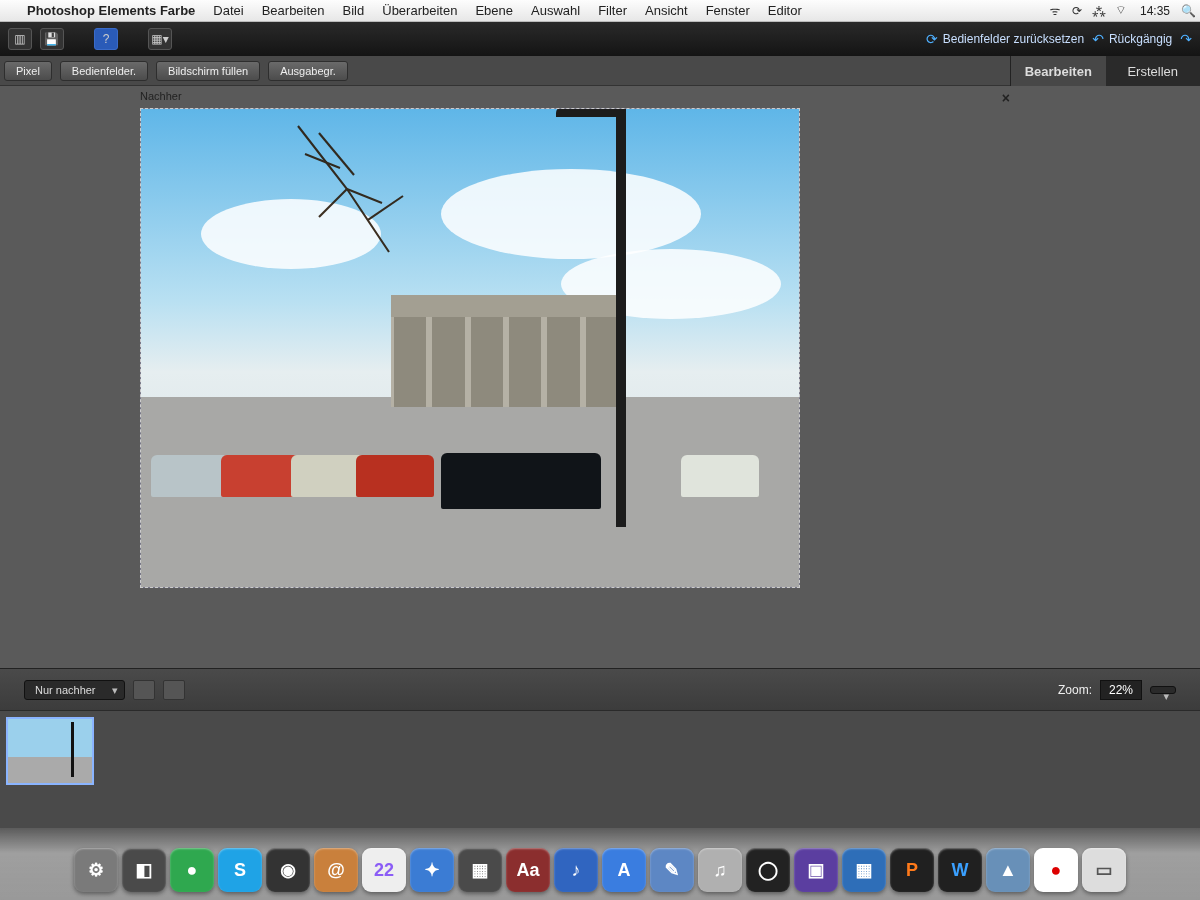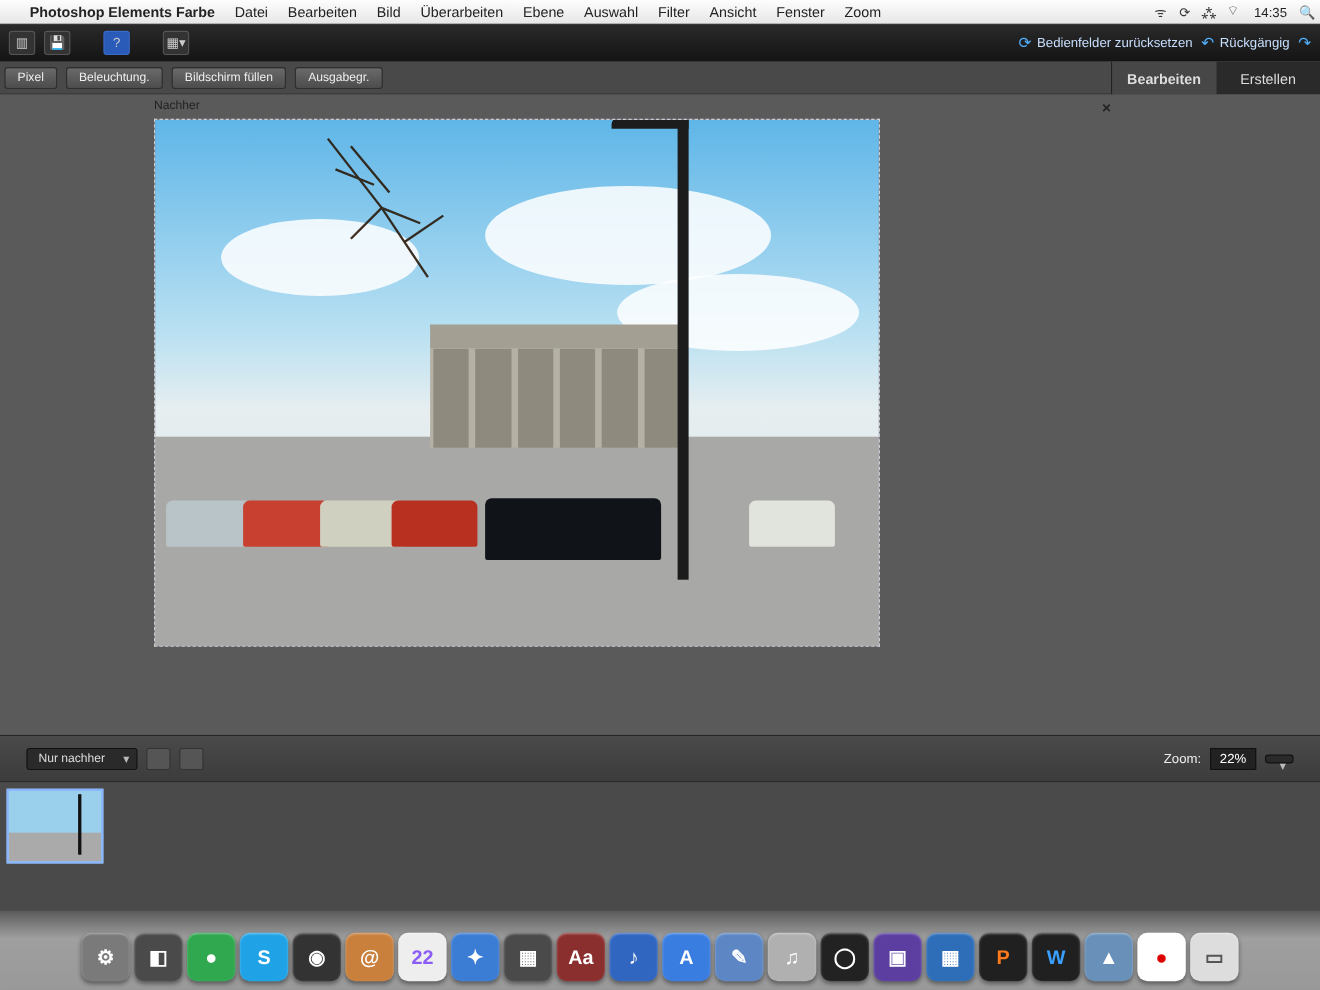--- a/index.html
+++ b/index.html
@@ -97,21 +97,21 @@
   <div class="appname">Photoshop Elements Farbe</div>
   <div class="mitem">Datei</div>
   <div class="mitem">Bearbeiten</div>
   <div class="mitem">Bild</div>
   <div class="mitem">Überarbeiten</div>
   <div class="mitem">Ebene</div>
   <div class="mitem">Auswahl</div>
   <div class="mitem">Filter</div>
   <div class="mitem">Ansicht</div>
   <div class="mitem">Fenster</div>
-  <div class="mitem">Zoom</div>
+  <div class="mitem">Editor</div>
   <div class="spacer"></div>
   <div class="statico">ᯤ</div>
   <div class="statico">⟳</div>
   <div class="statico">⁂</div>
   <div class="statico">⌔</div>
   <div class="clock">14:35</div>
   <div class="statico">🔍</div>
 </div>
 
 <div class="toolbar">
@@ -130,21 +130,21 @@
       <span class="ico">↶</span>
       <span>Rückgängig</span>
     </div>
   <div class="tb-link">
       <span class="ico">↷</span>
     </div>
 </div>
 
 <div class="optbar">
   <button class="optbtn">Pixel</button>
-  <button class="optbtn">Beleuchtung.</button>
+  <button class="optbtn">Bedienfelder.</button>
   <button class="optbtn">Bildschirm füllen</button>
   <button class="optbtn">Ausgabegr.</button>
 </div>
 
 <div class="panel">
   <div class="ptabs">
     <div class="ptab active">Bearbeiten</div>
     <div class="ptab">Erstellen</div>
   </div>
   <div class="subtabs">

